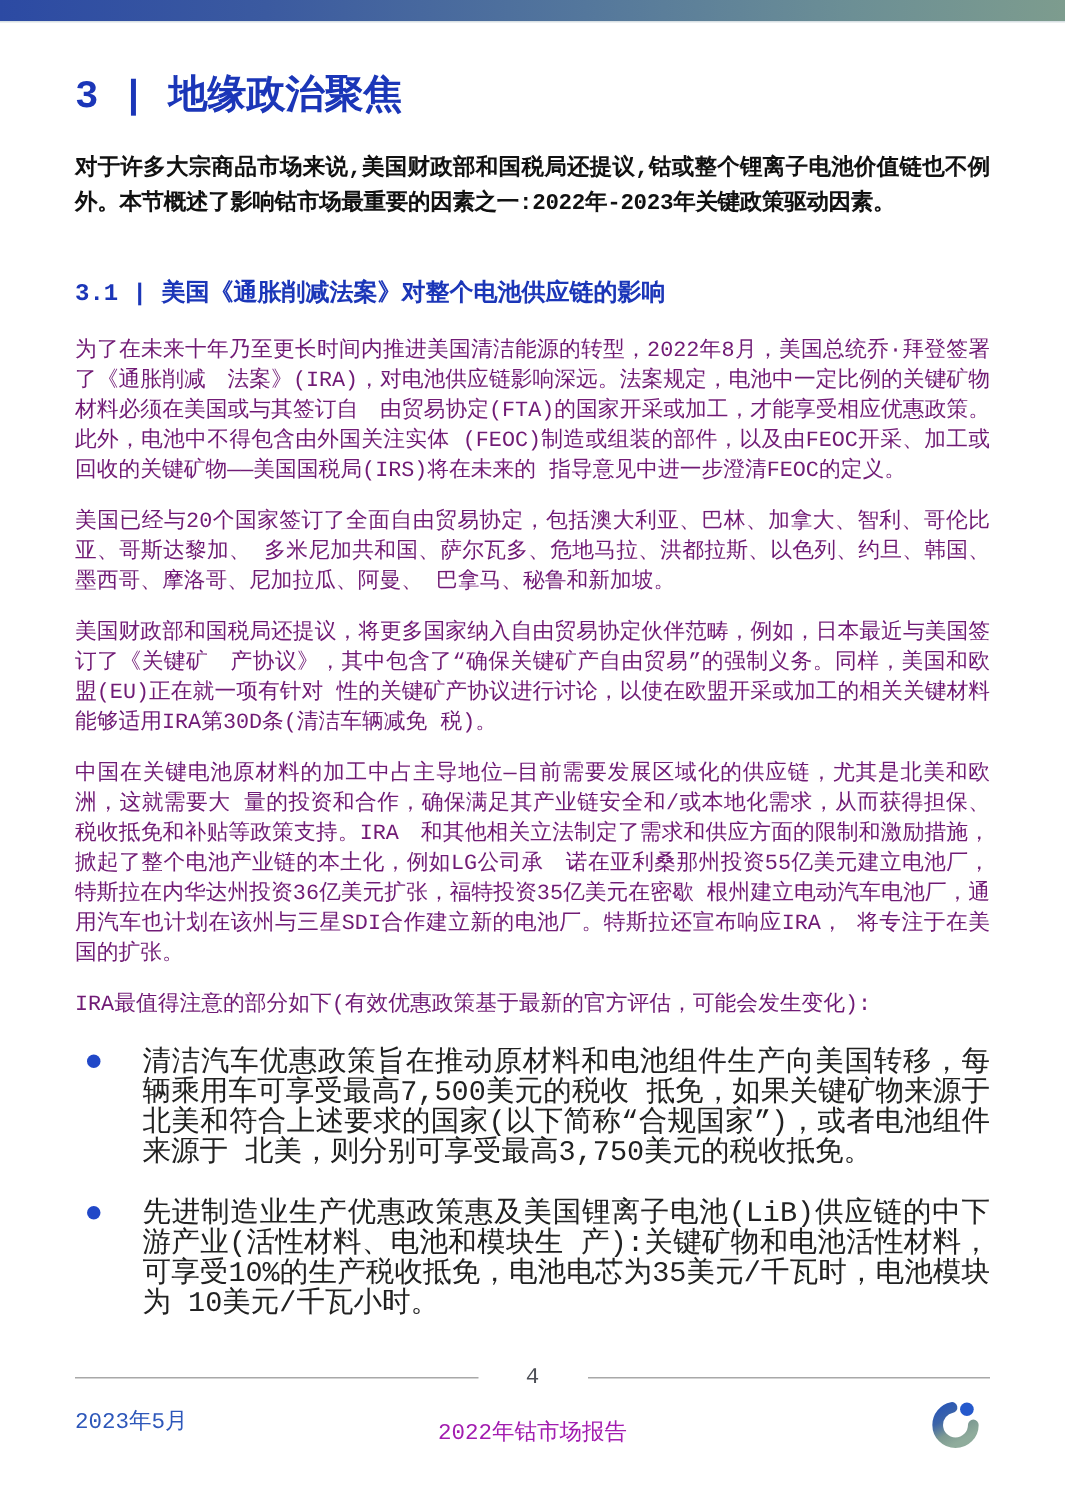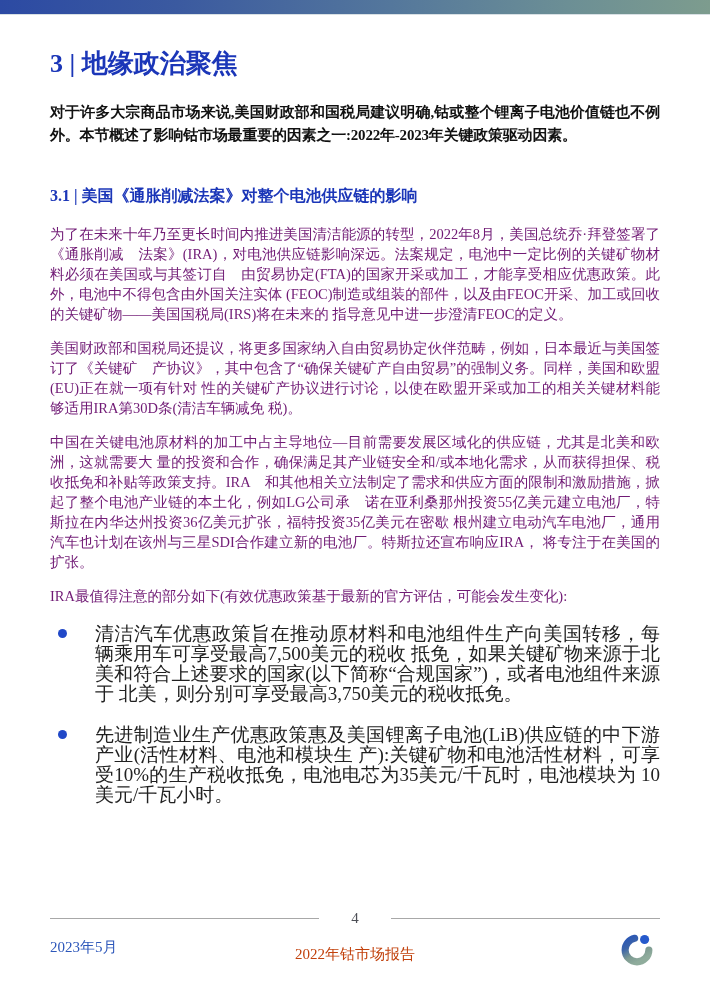--- a/index.html
+++ b/index.html
@@ -1,20 +1,20 @@
 <!DOCTYPE html>
 <html><head>
 <meta charset="utf-8">
 <style>
   html,body{margin:0;padding:0;background:#e8e8e8;}
   .page{
     position:relative;
     width:710px;height:1004px;
     background:#ffffff;
-    font-family:Liberation Serif, serif;
+    font-family:Liberation Mono, monospace;
     overflow:hidden;
     margin:0 auto;
   }
   .topbar{
     height:14px;
     background:linear-gradient(90deg,#2c4aa3 0%,#3b5aa0 25%,#54779c 55%,#6c8f95 80%,#7d9c8e 100%);
     border-bottom:1px solid #d8e0e4;
   }
   .content{padding:0 50px;}
   h1.doc-title{
@@ -78,43 +78,44 @@
   }
   .rule{flex:1;height:1px;background:#a8a8a8;}
   .pageno{color:#4d4f56;font-size:15px;line-height:15px;}
   .footer-row{position:relative;margin-top:4px;height:48px;}
   .footer-date{
     position:absolute;left:0;top:8px;
     color:#2d57ba;font-size:15px;
   }
   .footer-report{
     position:absolute;left:50%;transform:translateX(-50%);top:15px;
-    color:#c2410c;font-size:15px;
+    color:#a21caf;font-size:15px;
   }
   .logo{position:absolute;right:4px;top:0;width:38px;height:38px;}
 </style>
 </head>
 <body>
 
 <div class="page">
 
   <div class="topbar"></div>
 
   <div class="content">
     <h1 class="doc-title">3 | 地缘政治聚焦</h1>
 
-    <p class="intro">对于许多大宗商品市场来说,美国财政部和国税局建议明确,钴或整个锂离子电池价值链也不例外。本节概述了影响钴市场最重要的因素之一:2022年-2023年关键政策驱动因素。</p>
+    <p class="intro">对于许多大宗商品市场来说,美国财政部和国税局还提议,钴或整个锂离子电池价值链也不例外。本节概述了影响钴市场最重要的因素之一:2022年-2023年关键政策驱动因素。</p>
 
     <h2 class="section-heading">3.1 | 美国《通胀削减法案》对整个电池供应链的影响</h2>
 
     <div class="paras">
 
         <p>为了在未来十年乃至更长时间内推进美国清洁能源的转型，2022年8月，美国总统乔·拜登签署了《通胀削减　法案》(IRA)，对电池供应链影响深远。法案规定，电池中一定比例的关键矿物材料必须在美国或与其签订自　由贸易协定(FTA)的国家开采或加工，才能享受相应优惠政策。此外，电池中不得包含由外国关注实体 (FEOC)制造或组装的部件，以及由FEOC开采、加工或回收的关键矿物——美国国税局(IRS)将在未来的 指导意见中进一步澄清FEOC的定义。</p>
 
 
+        <p>美国已经与20个国家签订了全面自由贸易协定，包括澳大利亚、巴林、加拿大、智利、哥伦比亚、哥斯达黎加、 多米尼加共和国、萨尔瓦多、危地马拉、洪都拉斯、以色列、约旦、韩国、墨西哥、摩洛哥、尼加拉瓜、阿曼、 巴拿马、秘鲁和新加坡。</p>
 
         <p>美国财政部和国税局还提议，将更多国家纳入自由贸易协定伙伴范畴，例如，日本最近与美国签订了《关键矿　产协议》，其中包含了“确保关键矿产自由贸易”的强制义务。同样，美国和欧盟(EU)正在就一项有针对 性的关键矿产协议进行讨论，以使在欧盟开采或加工的相关关键材料能够适用IRA第30D条(清洁车辆减免 税)。</p>
 
         <p>中国在关键电池原材料的加工中占主导地位—目前需要发展区域化的供应链，尤其是北美和欧洲，这就需要大 量的投资和合作，确保满足其产业链安全和/或本地化需求，从而获得担保、税收抵免和补贴等政策支持。IRA　和其他相关立法制定了需求和供应方面的限制和激励措施，掀起了整个电池产业链的本土化，例如LG公司承　诺在亚利桑那州投资55亿美元建立电池厂，特斯拉在内华达州投资36亿美元扩张，福特投资35亿美元在密歇 根州建立电动汽车电池厂，通用汽车也计划在该州与三星SDI合作建立新的电池厂。特斯拉还宣布响应IRA， 将专注于在美国的扩张。</p>
 
         <p>IRA最值得注意的部分如下(有效优惠政策基于最新的官方评估，可能会发生变化):</p>
       </div>
 
     <ul class="bullets">
 

